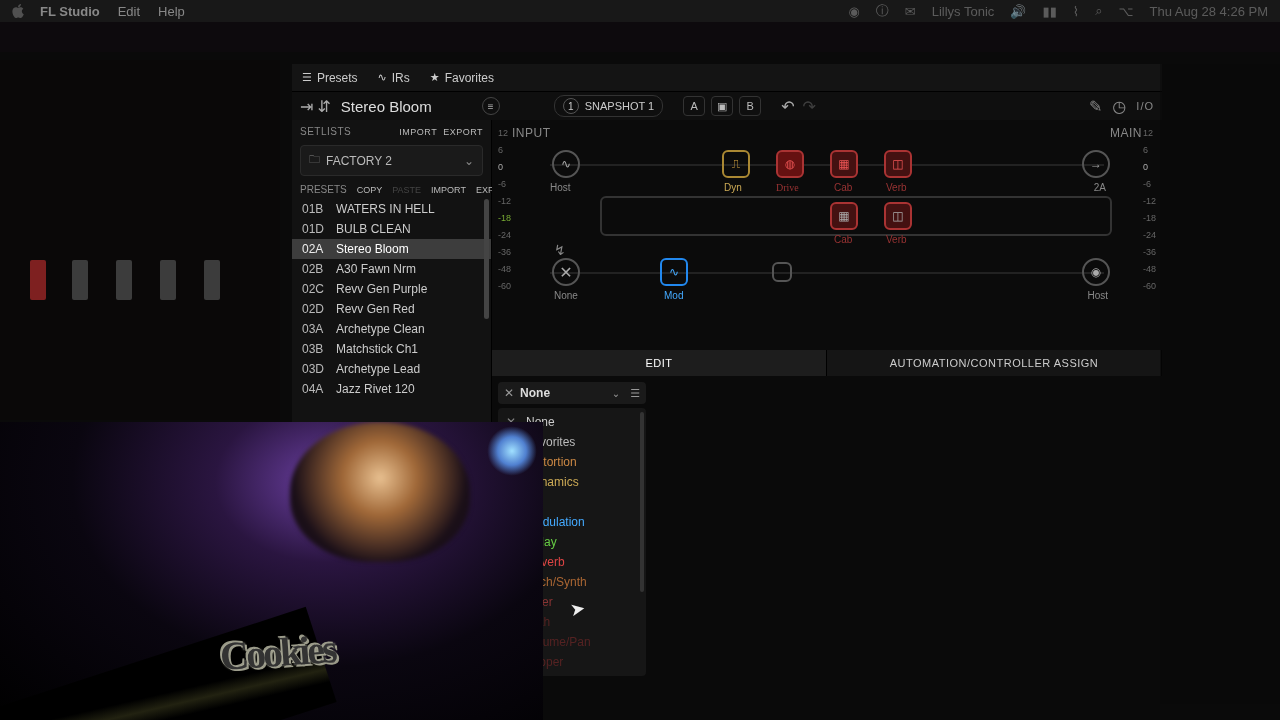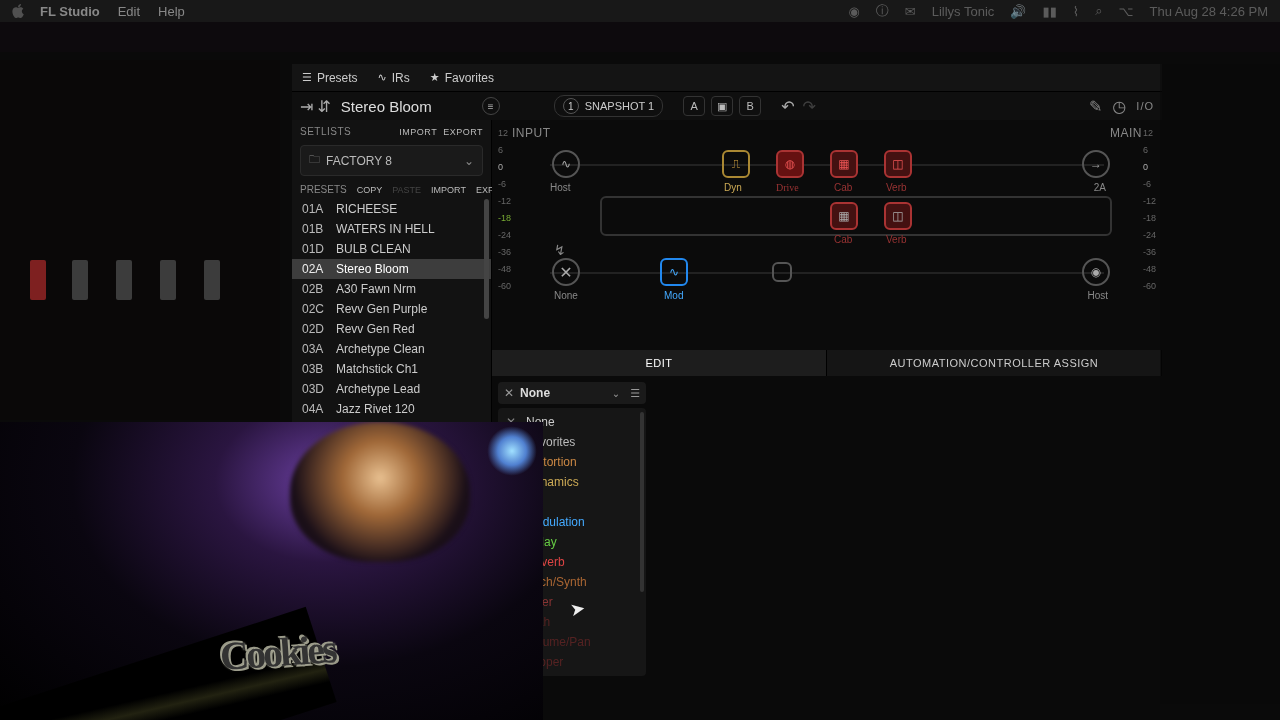--- a/index.html
+++ b/index.html
@@ -221,36 +221,32 @@
     <div class="left-panel">
       <div class="setlists-row">
         <span>SETLISTS</span>
         <div class="rbtns">
           <span>IMPORT</span>
           <span>EXPORT</span>
         </div>
       </div>
       <div class="factory-drop">
         <span class="fic">🗀</span>
-        <span>FACTORY 8</span>
+        <span>FACTORY 2</span>
         <span class="chev">⌄</span>
       </div>
       <div class="presets-hdr">
         <span>PRESETS</span>
         <span class="hb">COPY</span>
         <span class="hb dim">PASTE</span>
         <span class="hb">IMPORT</span>
         <span class="hb">EXPORT</span>
       </div>
       <div class="preset-list" id="preset-list">
         <div class="scroll-thumb"></div>
-      <div class="preset-item">
-            <span class="preset-id">01A</span>
-            <span>RICHEESE</span>
-          </div>
           <div class="preset-item">
             <span class="preset-id">01B</span>
             <span>WATERS IN HELL</span>
           </div>
           <div class="preset-item">
             <span class="preset-id">01D</span>
             <span>BULB CLEAN</span>
           </div>
           <div class="preset-item sel">
             <span class="preset-id">02A</span>

